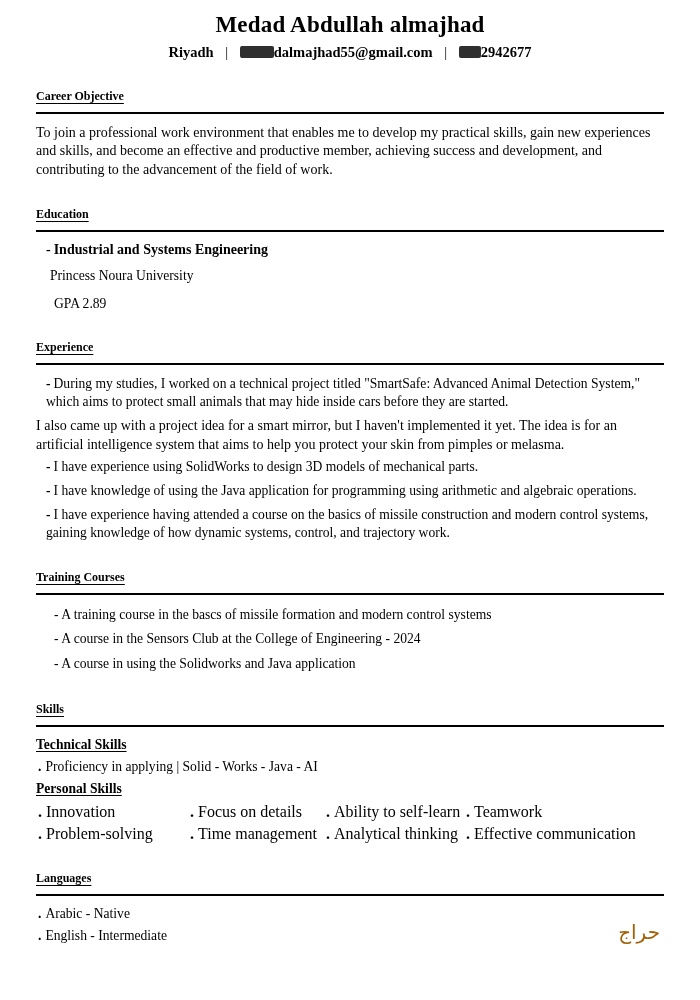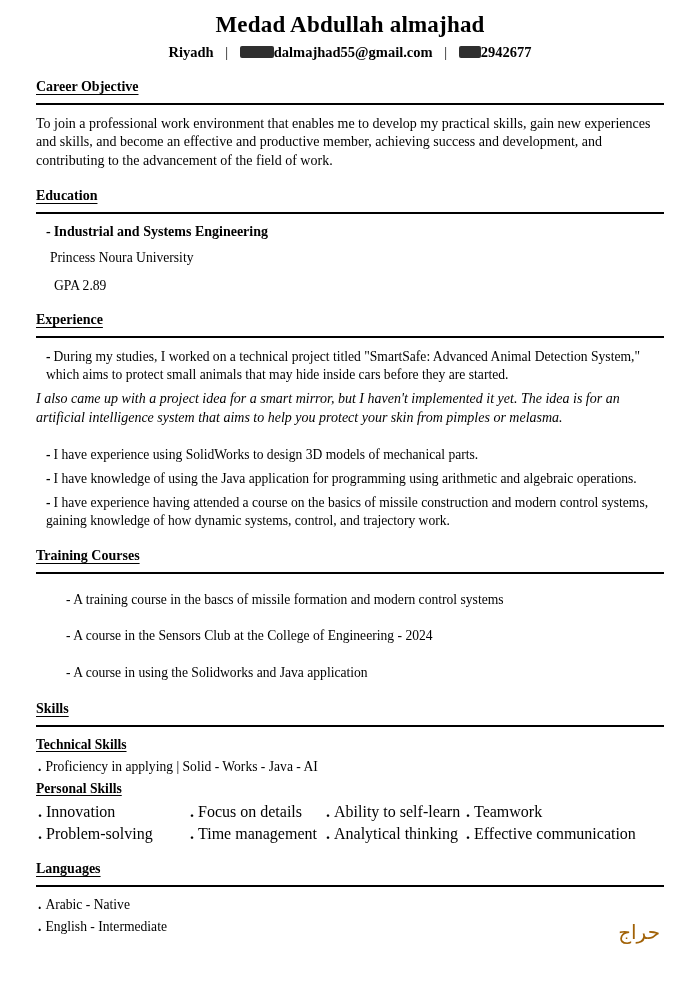--- a/index.html
+++ b/index.html
@@ -49,25 +49,25 @@
     background: #2f2f2f;
     border-radius: 2px;
     height: 12px;
     vertical-align: -1px;
   }
   .redact.r1 { width: 34px; }
   .redact.r2 { width: 22px; }
 
   
   .section-title {
-    font-size: 14px;
+    font-size: 12px;
     font-weight: bold;
     text-decoration: underline;
     text-underline-offset: 3px;
-    margin: 18px 0 8px 0;
+    margin: 28px 0 8px 0;
   }
   .rule {
     border: 0;
     border-top: 2.5px solid #000;
     margin: 0 0 10px 0;
   }
   .body-text {
     font-size: 14px;
     line-height: 1.32;
     margin: 0 0 2px 0;
@@ -95,21 +95,21 @@
     padding-left: 14px;
   }
   .edu-gpa {
     font-size: 13.6px;
     margin: 0 0 4px 0;
     padding-left: 18px;
   }
   .course-line {
     font-size: 13.6px;
     line-height: 1.5;
-    margin: 16px;
+    margin: 4px;
     padding-left: 14px;
   }
   .sub-title {
     font-size: 13.6px;
     font-weight: bold;
     text-decoration: underline;
     text-underline-offset: 2px;
     margin: 6px 0 6px 0;
   }
   .skill-line {
@@ -169,21 +169,21 @@
   <div class="edu-school">Princess Noura University</div>
   <div class="edu-gpa">GPA 2.89</div>
 
   <div class="section-title">Experience</div>
   <hr class="rule">
 
   <div class="exp-block">
     <p class="bullet-line">
       <span class="dash">-</span><span>During my studies, I worked on a technical project titled "SmartSafe: Advanced Animal Detection System," which aims to protect small animals that may hide inside cars before they are started.</span>
     </p>
-    <p class="body-text" style="margin-bottom:19px;font-style:italic;">
+    <p class="body-text" style="margin-bottom:4px;">
       <span>I also came up with a project idea for a smart mirror, but I haven't implemented it yet. The idea is for an artificial intelligence system that aims to help you protect your skin from pimples or melasma.</span>
     </p>
     <p class="bullet-line">
       <span class="dash">-</span><span>I have experience using SolidWorks to design 3D models of mechanical parts.</span>
     </p>
     <p class="bullet-line">
       <span class="dash">-</span><span>I have knowledge of using the Java application for programming using arithmetic and algebraic operations.</span>
     </p>
     <p class="bullet-line">
       <span class="dash">-</span><span>I have experience having attended a course on the basics of missile construction and modern control systems, gaining knowledge of how dynamic systems, control, and trajectory work.</span>

